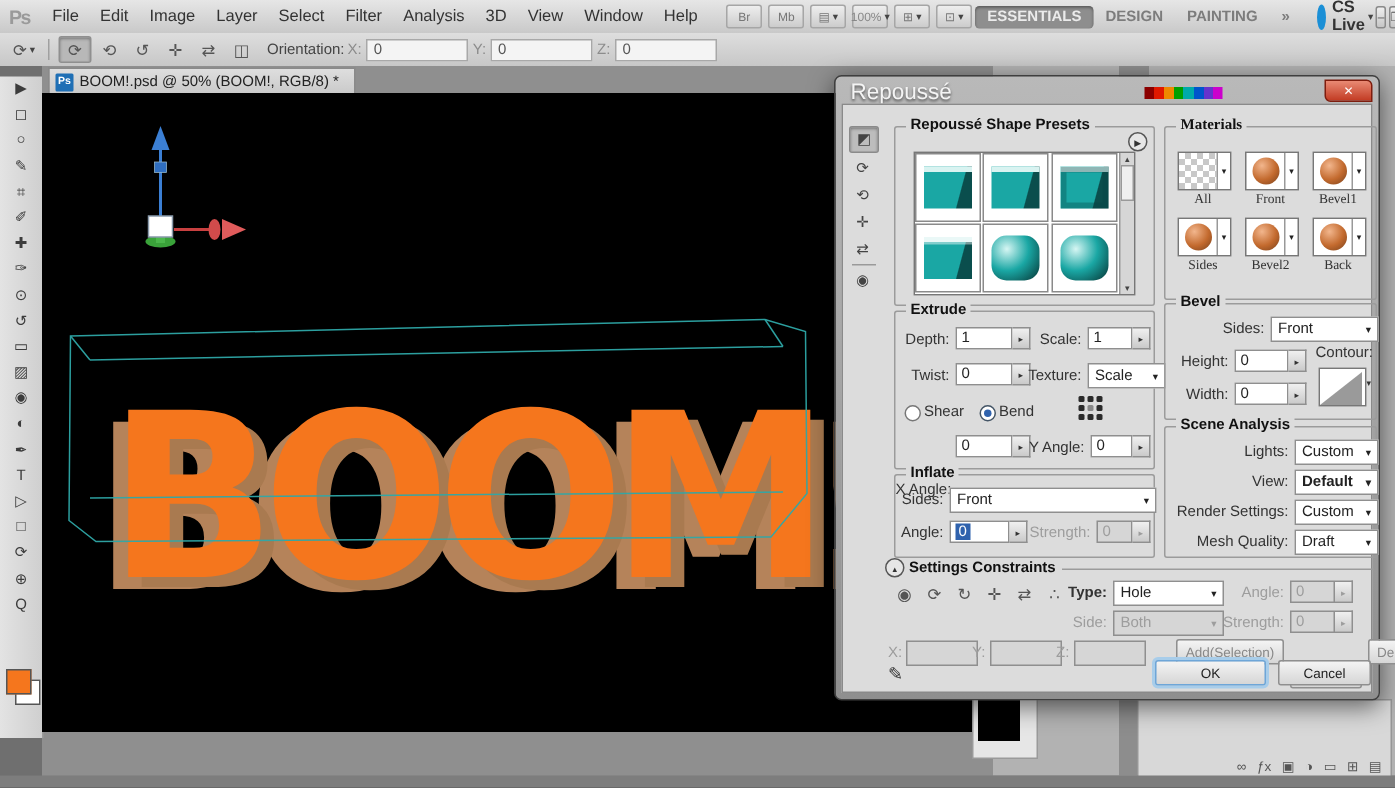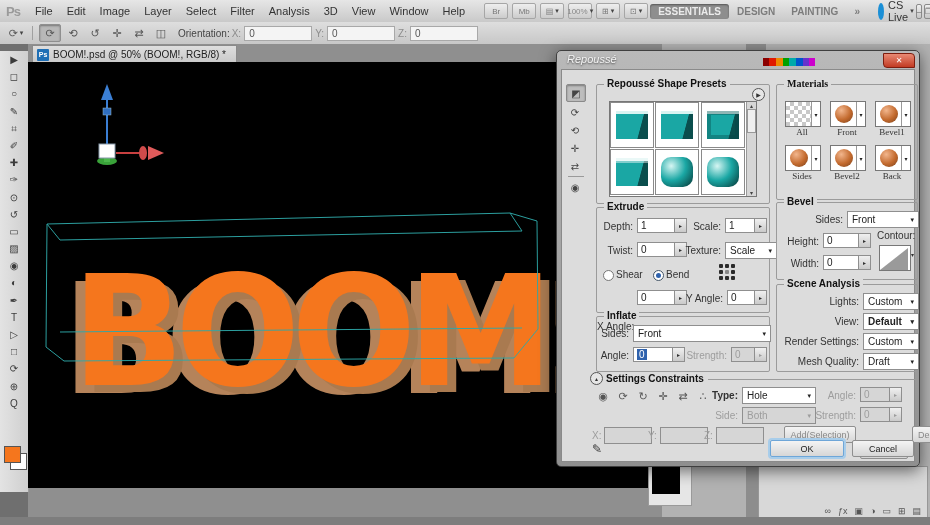--- a/index.html
+++ b/index.html
@@ -73,22 +73,22 @@
   #layericons{position:absolute;left:0;bottom:2px;width:100%;display:flex;justify-content:flex-end;gap:7px;
     padding-right:6px;box-sizing:border-box;font-size:9px;color:#555;}
   #minipanel{position:absolute;left:648px;top:462px;width:42px;height:42px;background:#e6e6e6;
     border:1px solid #9a9a9a;}
   #minipanel .blk{position:absolute;left:3px;top:3px;width:28px;height:28px;background:#000;}
   #bottombar{position:absolute;left:0;top:517px;width:930px;height:8px;background:#7d7d7d;}
   
   #dialog{position:absolute;left:556px;top:50px;width:362px;height:415px;z-index:20;
     background:linear-gradient(#b9b9b9,#8f8f8f);border:1px solid #3f3f3f;border-radius:5px;
     box-shadow:0 4px 16px rgba(0,0,0,.55);}
-  #dlgtitle{position:absolute;left:10px;top:2px;font-size:11px;color:#f4f4f4;
-    text-shadow:0 1px 2px rgba(0,0,0,.6);font-style:italic;}
+  #dlgtitle{position:absolute;left:10px;top:2px;font-size:15px;color:#f4f4f4;
+    text-shadow:0 1px 2px rgba(0,0,0,.6);}
   #dlgclose{position:absolute;right:4px;top:2px;width:30px;height:13px;border-radius:0 4px 0 4px;
     background:linear-gradient(#e98a74,#c23b23);border:1px solid #7e1d0e;color:#fff;
     font-size:8px;display:flex;align-items:center;justify-content:center;}
   .rainbow{position:absolute;left:206px;top:7px;width:52px;height:8px;
     background:linear-gradient(90deg,#8b0000 0 12%,#e01800 12% 25%,#ee8800 25% 38%,#00a000 38% 50%,#00aaaa 50% 63%,#0055cc 63% 76%,#6633cc 76% 88%,#cc00cc 88%);}
   #dlgbody{position:absolute;left:4px;top:18px;width:352px;height:391px;background:#dcdcdc;
     border:1px solid #8a8a8a;font-size:10px;}
   .grp{position:absolute;border:1px solid #9b9b9b;border-radius:2px;}
   .gt{position:absolute;top:-7px;left:7px;background:#dcdcdc;padding:0 3px;font-size:10px;
     font-weight:bold;color:#111;white-space:nowrap;}
@@ -172,21 +172,21 @@
       </span>
     <span class="mbtn" style="width:26px;">⊞<span class="car">▾</span></span>
     <span class="mbtn" style="width:26px;">⊡<span class="car">▾</span></span>
     <span style="width:14px;"></span>
     <span class="ws active">ESSENTIALS</span>
     <span class="ws">DESIGN</span>
     <span class="ws">PAINTING</span>
     <span class="ws">»</span>
     <span class="vsep"></span>
     <span class="cslive-ring"></span>
-    <span style="font-weight:normal;color:#333;">CS Live</span>
+    <span style="font-weight:bold;color:#333;">CS Live</span>
     <span class="car">▾</span>
     <span style="width:8px;"></span>
     <span class="winbtn">–</span>
     <span class="winbtn">❐</span>
 
     <span style="width:4px;"></span>
   </div>
 
   <div id="optbar">
     <span class="ticonbtn" style="margin-left:6px;">

